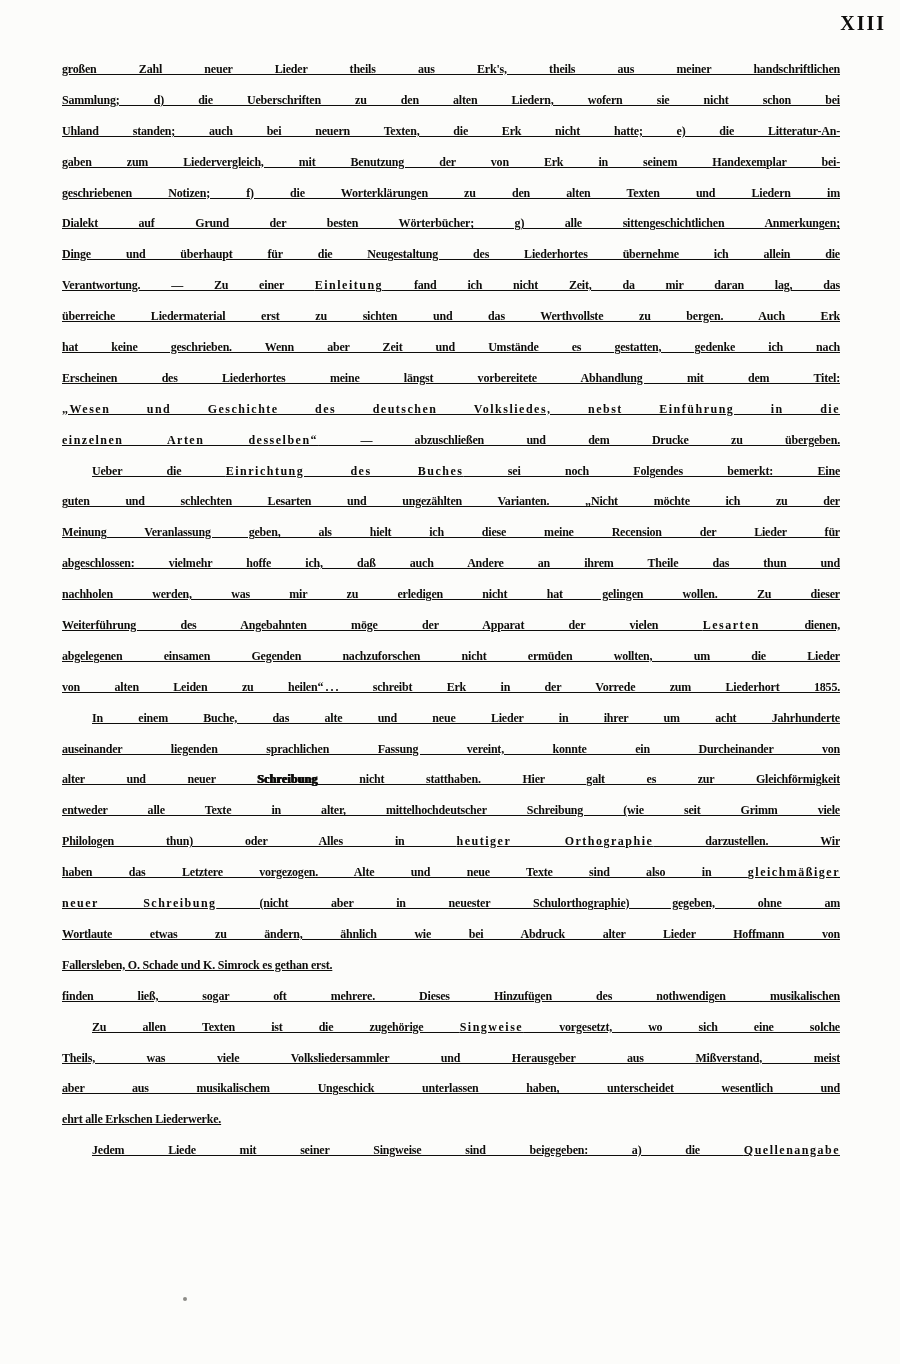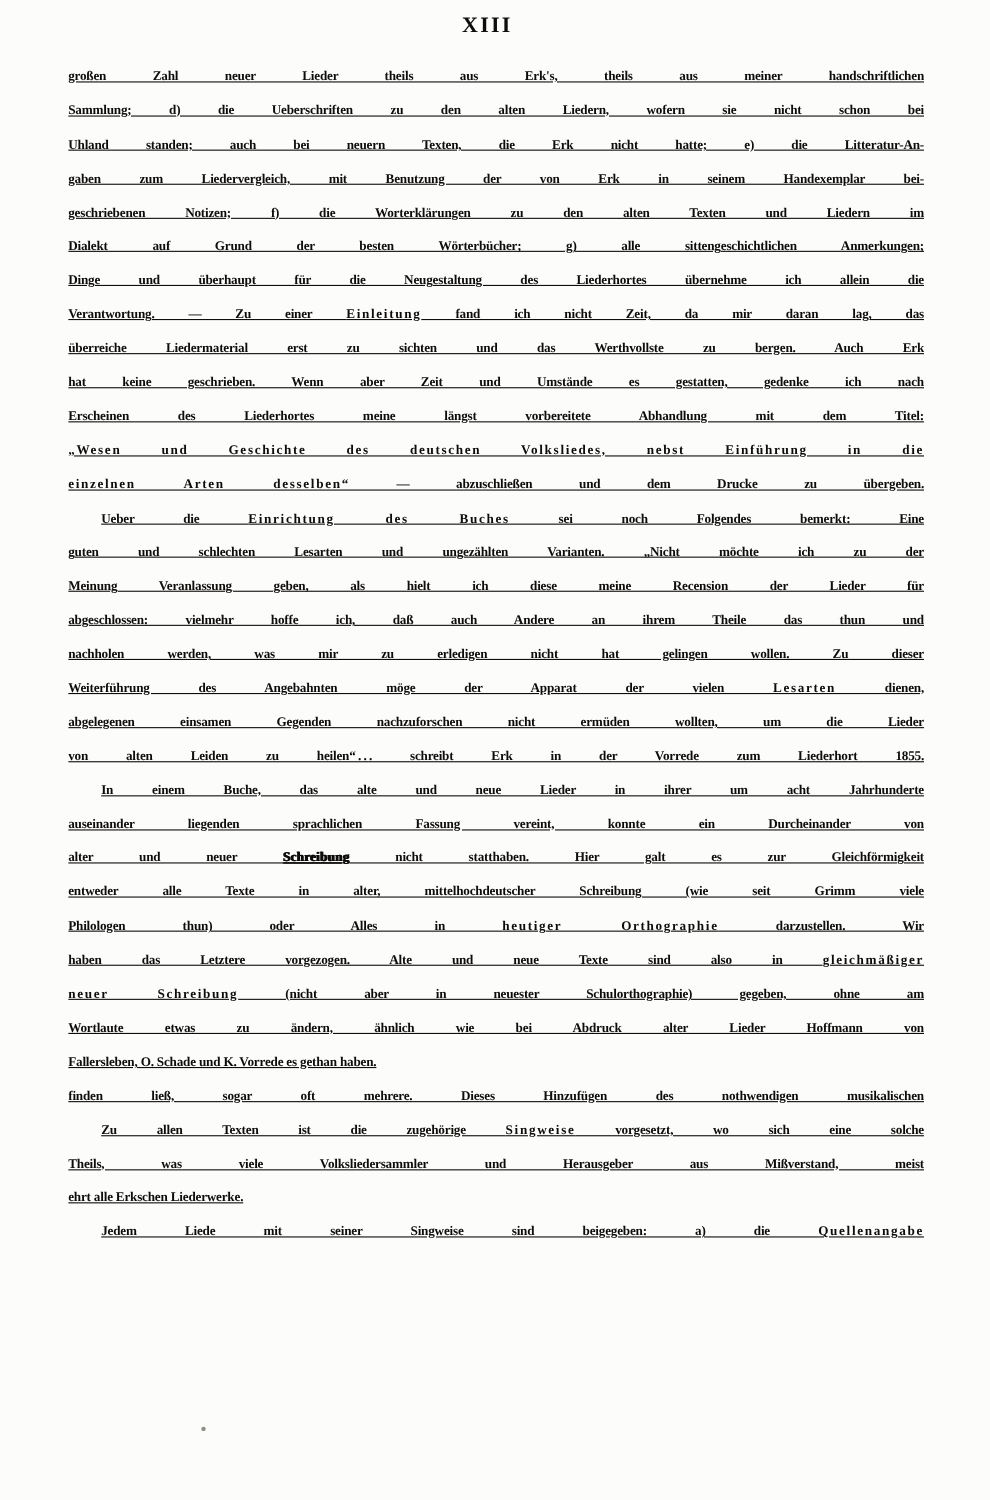--- a/index.html
+++ b/index.html
@@ -7,21 +7,21 @@
     position:relative;
     width:900px;height:1364px;
     background:#fcfcfa;
     font-family:"Liberation Serif", serif;
     color:#0e0d0b;
     overflow:hidden;
   }
   .page-number{
     position:absolute;
     top:12px;left:0;width:886px;
-    text-align:center;
+    text-align:right;
     font-size:20px;
     font-weight:700;
     letter-spacing:2px;
   }
   .text-block{
     position:absolute;
     top:54px;left:62px;width:778px;
     font-size:12px;
     font-weight:700;
     letter-spacing:-0.2px;
@@ -86,26 +86,27 @@
       </div>
       <div class="para">
         <div class="line indent"><span class="">In einem Buche, das alte und neue Lieder in ihrer um acht Jahrhunderte</span></div>
         <div class="line"><span class="">auseinander liegenden sprachlichen Fassung vereint, konnte ein Durcheinander von</span></div>
         <div class="line"><span class="">alter und neuer </span><span class="bd">Schreibung</span><span class=""> nicht statthaben. Hier galt es zur Gleichförmigkeit</span></div>
         <div class="line"><span class="">entweder alle Texte in alter, mittelhochdeutscher Schreibung (wie seit Grimm viele</span></div>
         <div class="line"><span class="">Philologen thun) oder Alles in </span><span class="sp">heutiger Orthographie</span><span class=""> darzustellen. Wir</span></div>
         <div class="line"><span class="">haben das Letztere vorgezogen. Alte und neue Texte sind also in </span><span class="sp">gleichmäßiger</span></div>
         <div class="line"><span class="sp">neuer Schreibung</span><span class=""> (nicht aber in neuester Schulorthographie) gegeben, ohne am</span></div>
         <div class="line"><span class="">Wortlaute etwas zu ändern, ähnlich wie bei Abdruck alter Lieder Hoffmann von</span></div>
-        <div class="line nofill"><span class="">Fallersleben, O. Schade und K. Vorrede es gethan haben.</span></div>
+        <div class="line nofill"><span class="">Fallersleben, O. Schade und K. Simrock es gethan erst.</span></div>
       </div>
       <div class="para">
         <div class="line"><span class="">finden ließ, sogar oft mehrere. Dieses Hinzufügen des nothwendigen musikalischen</span></div>
         <div class="line indent"><span class="">Zu allen Texten ist die zugehörige </span><span class="sp">Singweise</span><span class=""> vorgesetzt, wo sich eine solche</span></div>
         <div class="line"><span class="">Theils, was viele Volksliedersammler und Herausgeber aus Mißverstand, meist</span></div>
+        <div class="line"><span class="">aber aus musikalischem Ungeschick unterlassen haben, unterscheidet wesentlich und</span></div>
         <div class="line nofill"><span class="">ehrt alle Erkschen Liederwerke.</span></div>
       </div>
       <div class="para">
         <div class="line indent"><span class="">Jedem Liede mit seiner Singweise sind beigegeben: a) die </span><span class="sp">Quellenangabe</span></div>
       </div>
     </div>
   <div class="speck"></div>
 </div>
 
 </body></html>

